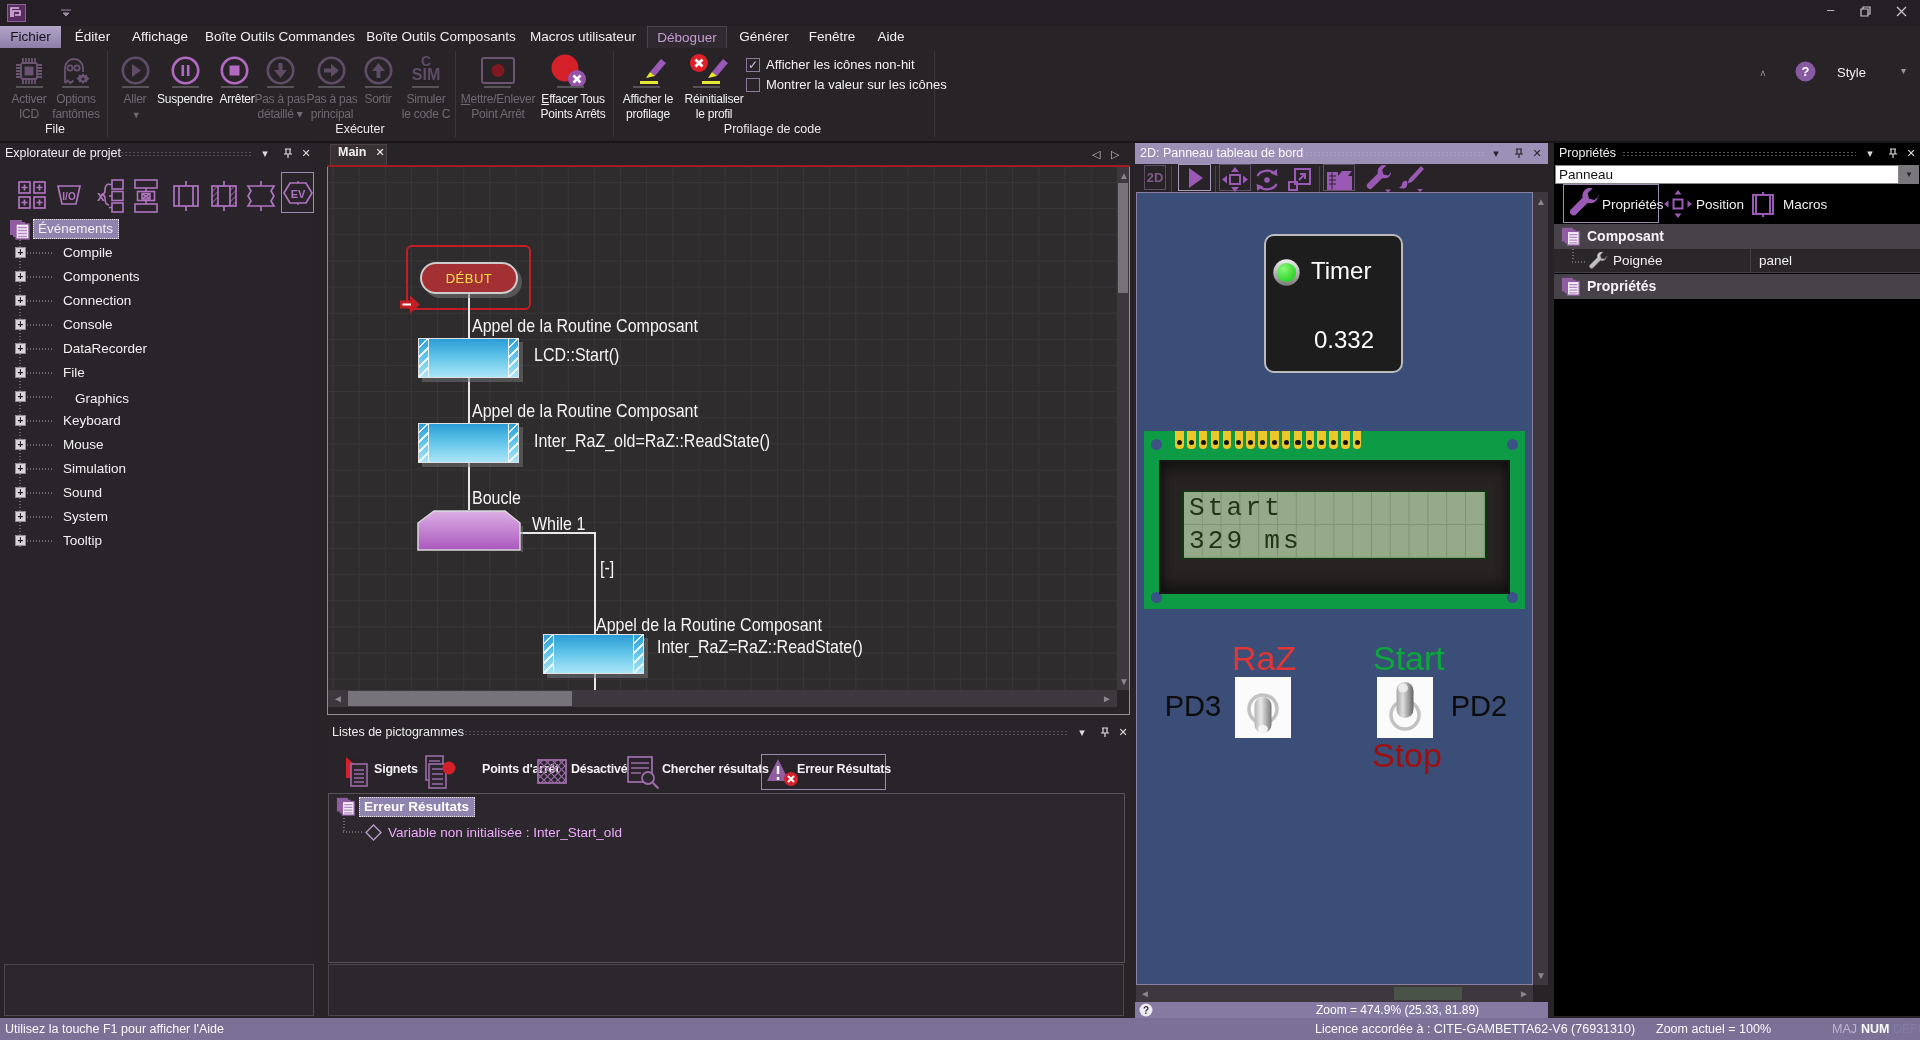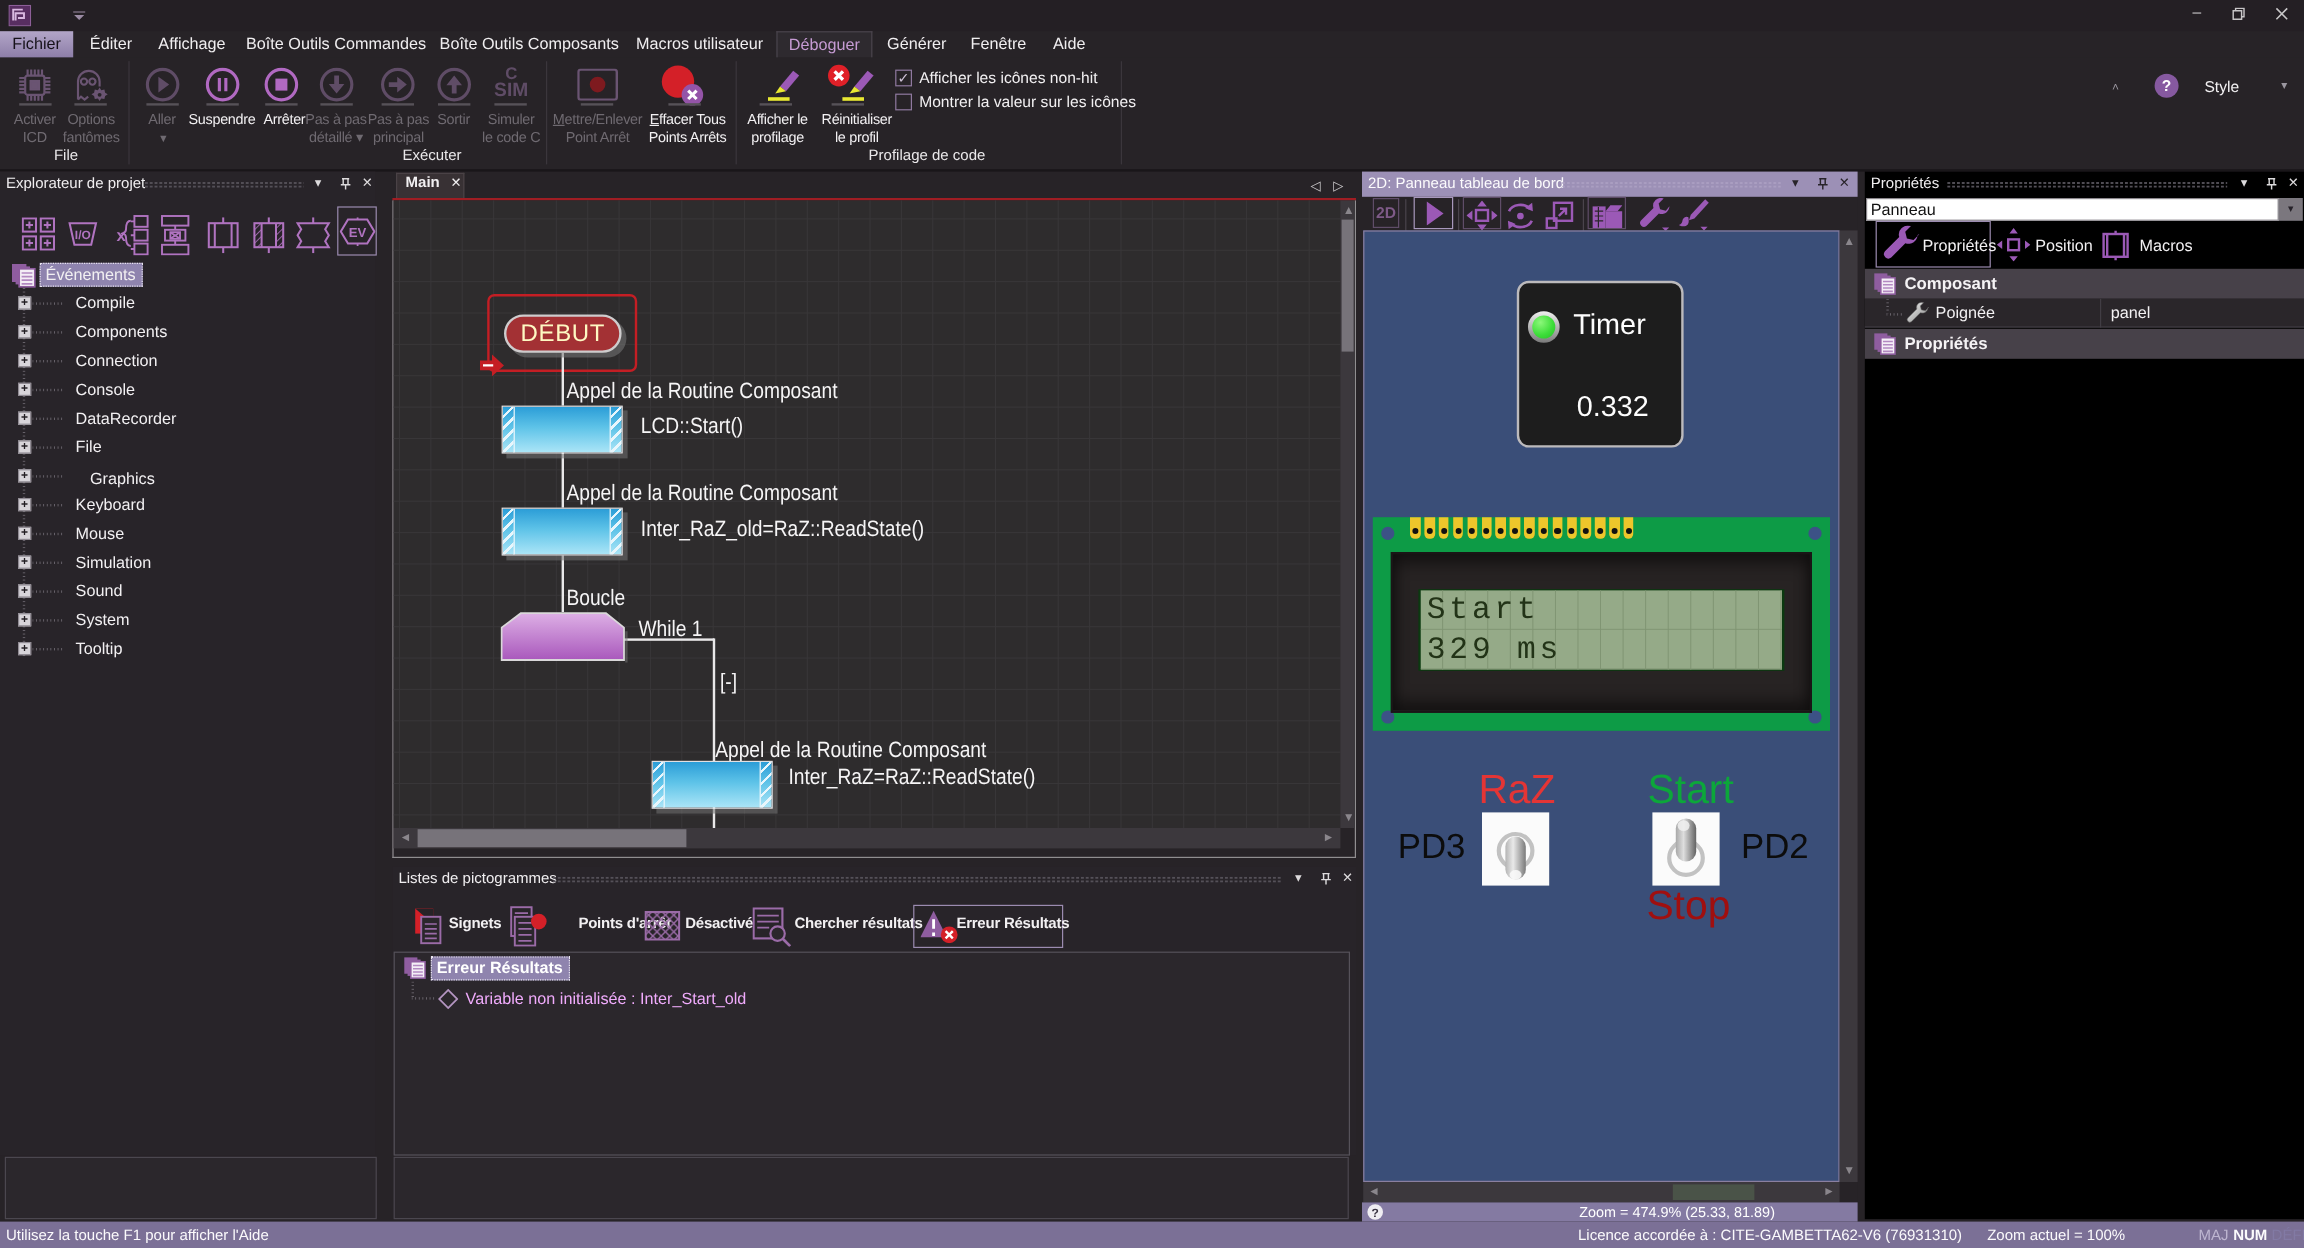--- a/index.html
+++ b/index.html
@@ -388,21 +388,21 @@
         <path d="M0 5.5 h10 V0.5 l10 9 -10 9 v-5 H0z" fill="#c41e24"></path>
         <path d="M2.5 9.5 h8.5" stroke="#fff" stroke-width="2"></path>
       </svg>
 
     <div class="abs" style="left:140px;top:127px;width:1.5px;height:44px;background:#e9e8e9;"></div>
     <div class="abs" style="left:140px;top:210px;width:1.5px;height:46px;background:#e9e8e9;"></div>
     <div class="abs" style="left:140px;top:296px;width:1.5px;height:47px;background:#e9e8e9;"></div>
     <div class="abs" style="left:192px;top:365px;width:75px;height:1.5px;background:#e9e8e9;"></div>
     <div class="abs" style="left:266px;top:365px;width:1.5px;height:158px;background:#e9e8e9;"></div>
 
-    <div class="abs" style="left:92px;top:95px;width:98px;height:32px;border-radius:16px;background:#a33134;border:2px solid #cecccd;box-shadow:4px 4px 0 rgba(120,120,120,0.55);color:#fef9c3;font-size:20px;text-align:center;line-height:29px;letter-spacing:0.5px;">DÉBUT</div>
+    <div class="abs" style="left:92px;top:95px;width:98px;height:32px;border-radius:16px;background:#a33134;border:2px solid #cecccd;box-shadow:4px 4px 0 rgba(120,120,120,0.55);color:#fde047;font-size:13px;text-align:center;line-height:29px;letter-spacing:0.5px;">DÉBUT</div>
     <div class="fcw" style="left:144px;top:148px;">Appel de la Routine Composant</div>
 
     <div class="abs fbox" style="left:90px;top:171px;"></div>
     <div class="fcw" style="left:206px;top:177px;">LCD::Start()</div>
     <div class="fcw" style="left:144px;top:233px;">Appel de la Routine Composant</div>
 
     <div class="abs fbox" style="left:90px;top:256px;"></div>
     <div class="fcw" style="left:206px;top:263px;">Inter_RaZ_old=RaZ::ReadState()</div>
     <div class="fcw" style="left:144px;top:320px;">Boucle</div>
 

